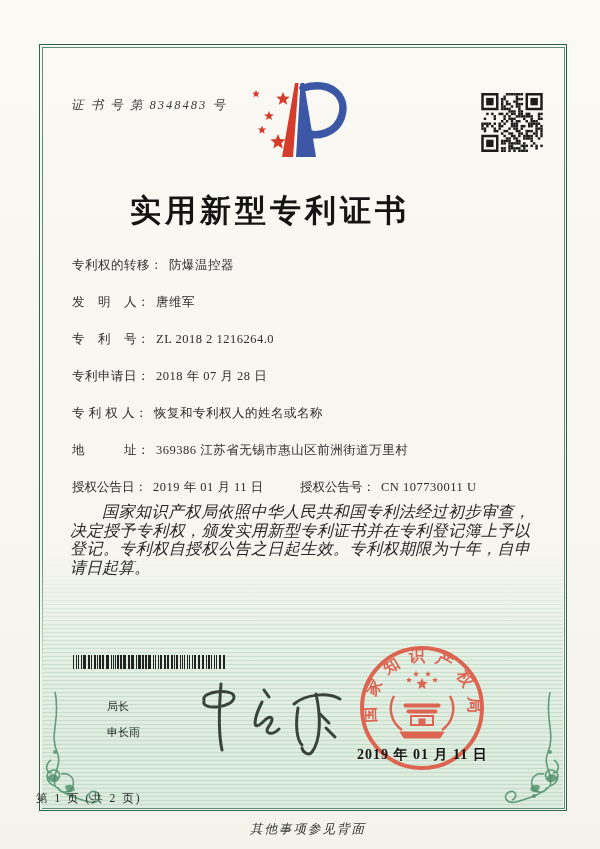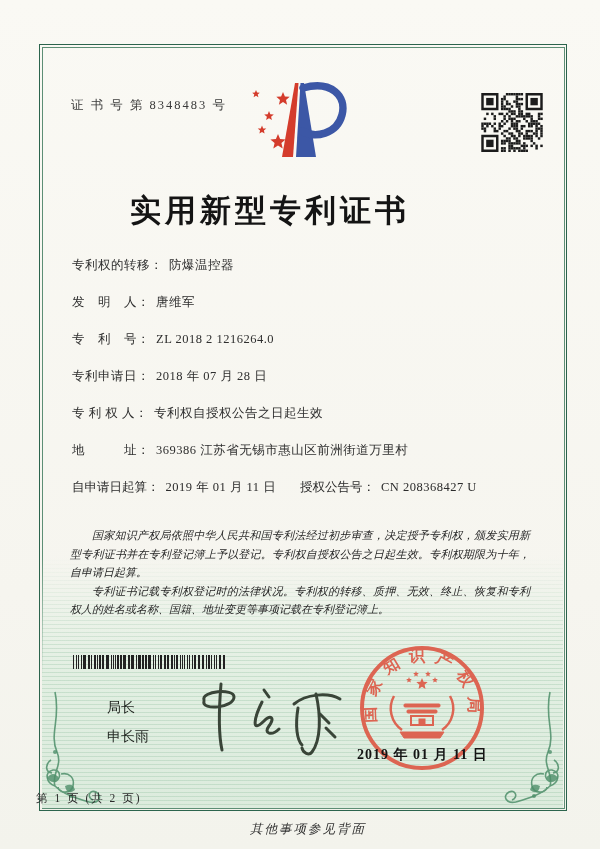--- a/index.html
+++ b/index.html
@@ -24,43 +24,43 @@
     background:linear-gradient(180deg,rgba(226,239,226,0) 0%,rgba(224,239,226,.45) 22%,#e2efe2 48%,#dcebdd 100%);
     pointer-events:none;
   }
   .green-lines{
     position:absolute;inset:0;
     background:repeating-linear-gradient(180deg,rgba(120,178,140,.25) 0 1px,rgba(0,0,0,0) 1px 4px);
     -webkit-mask:linear-gradient(180deg,transparent 0%,#000 38%,#000 100%);
             mask:linear-gradient(180deg,transparent 0%,#000 38%,#000 100%);
   }
   .cert-no{
-    position:absolute;left:71px;top:97px;font-size:12.5px;letter-spacing:2px;color:#3a3a3a;
+    position:absolute;left:71px;top:97px;font-size:12.5px;letter-spacing:2px;color:#3a3a3a;font-style:italic;
   }
   .logo{position:absolute;left:243px;top:80px;width:112px;height:84px;}
   .qr{position:absolute;left:481px;top:93px;width:62px;height:59px;}
   .title{
     position:absolute;left:0;top:190px;width:540px;text-align:center;
     font-size:31px;font-weight:bold;letter-spacing:4px;color:#141414;
   }
   .fields{position:absolute;left:72px;top:0;width:470px;}
   .field-row{position:absolute;left:0;white-space:nowrap;font-size:12.5px;color:#2e2e2e;}
   .f-label{display:inline-block;min-width:76px;letter-spacing:.5px;}
   .f-value{margin-left:6px;letter-spacing:.5px;text-align:right;}
   .row-0{top:257px}.row-1{top:294px}.row-2{top:331px}.row-3{top:368px}.row-4{top:405px}.row-5{top:442px}
   .grant-row{position:absolute;left:72px;top:479px;width:470px;font-size:12.5px;white-space:nowrap;}
   .grant-no{position:absolute;left:228px;top:0;}
   .paragraphs{
-    position:absolute;left:70px;top:526px;width:460px;
-    font-size:11px;line-height:18.5px;color:#262626;text-align:justify;
+    position:absolute;left:70px;top:503px;width:460px;
+    font-size:16px;line-height:18.5px;color:#262626;text-align:justify;
     font-style:italic;
   }
   .paragraphs p{margin:0;text-indent:2em;}
   .barcode{position:absolute;left:73px;top:655px;width:154px;height:14px;}
-  .signoff{position:absolute;left:107px;top:699px;font-size:14px;color:#1f241f;font-style:normal;}
+  .signoff{position:absolute;left:107px;top:699px;font-size:11px;color:#1f241f;font-style:normal;}
   .signoff .name{margin-top:11px;font-family:Liberation Mono, monospace;}
   .signature{position:absolute;left:188px;top:676px;width:165px;height:92px;}
   .seal{position:absolute;left:356px;top:642px;width:132px;height:132px;opacity:.92;}
   .seal-date{
     position:absolute;left:357px;top:746px;font-size:14px;font-weight:bold;
     color:#141414;letter-spacing:1px;font-style:normal;
   }
   .page-footer{
     position:absolute;left:0;top:791px;width:600px;text-align:left;
     font-size:11.5px;letter-spacing:2px;color:#2c2c2c;padding-left:36px;
@@ -355,35 +355,34 @@
     <div class="field-row row-1">
       <span class="f-label">发　明　人：</span><span class="f-value">唐维军</span>
     </div>
     <div class="field-row row-2">
       <span class="f-label">专　利　号：</span><span class="f-value">ZL 2018 2 1216264.0</span>
     </div>
     <div class="field-row row-3">
       <span class="f-label">专利申请日：</span><span class="f-value">2018 年 07 月 28 日</span>
     </div>
     <div class="field-row row-4">
-      <span class="f-label">专 利 权 人：</span><span class="f-value">专利权自授权公告之日起生效</span>
+      <span class="f-label">专 利 权 人：</span><span class="f-value">恢复和专利权人的姓名或名称</span>
     </div>
     <div class="field-row row-5">
       <span class="f-label">地　　　址：</span><span class="f-value">369386 江苏省无锡市惠山区前洲街道万里村</span>
     </div>
   </div>
 
   <div class="grant-row">
-    <span>自申请日起算：</span><span class="f-value">2019 年 01 月 11 日</span>
-    <span class="grant-no"><span>授权公告号：</span><span class="f-value">CN 208368427 U</span></span>
+    <span>授权公告日：</span><span class="f-value">2019 年 01 月 11 日</span>
+    <span class="grant-no"><span>授权公告号：</span><span class="f-value">CN 107730011 U</span></span>
   </div>
 
   <div class="paragraphs">
     <p>国家知识产权局依照中华人民共和国专利法经过初步审查，决定授予专利权，颁发实用新型专利证书并在专利登记簿上予以登记。专利权自授权公告之日起生效。专利权期限为十年，自申请日起算。</p>
-    <p>专利证书记载专利权登记时的法律状况。专利权的转移、质押、无效、终止、恢复和专利权人的姓名或名称、国籍、地址变更等事项记载在专利登记簿上。</p>
   </div>
 
   <svg class="barcode" id="barcode-svg" viewBox="0 0 154 14" preserveAspectRatio="none">
       <rect x="0" y="0" width="1" height="14" fill="#222"></rect>
       <rect x="3" y="0" width="1" height="14" fill="#222"></rect>
       <rect x="5" y="0" width="1" height="14" fill="#222"></rect>
       <rect x="8" y="0" width="1" height="14" fill="#222"></rect>
       <rect x="10" y="0" width="3" height="14" fill="#222"></rect>
       <rect x="15" y="0" width="2" height="14" fill="#222"></rect>
       <rect x="18" y="0" width="1" height="14" fill="#222"></rect>

